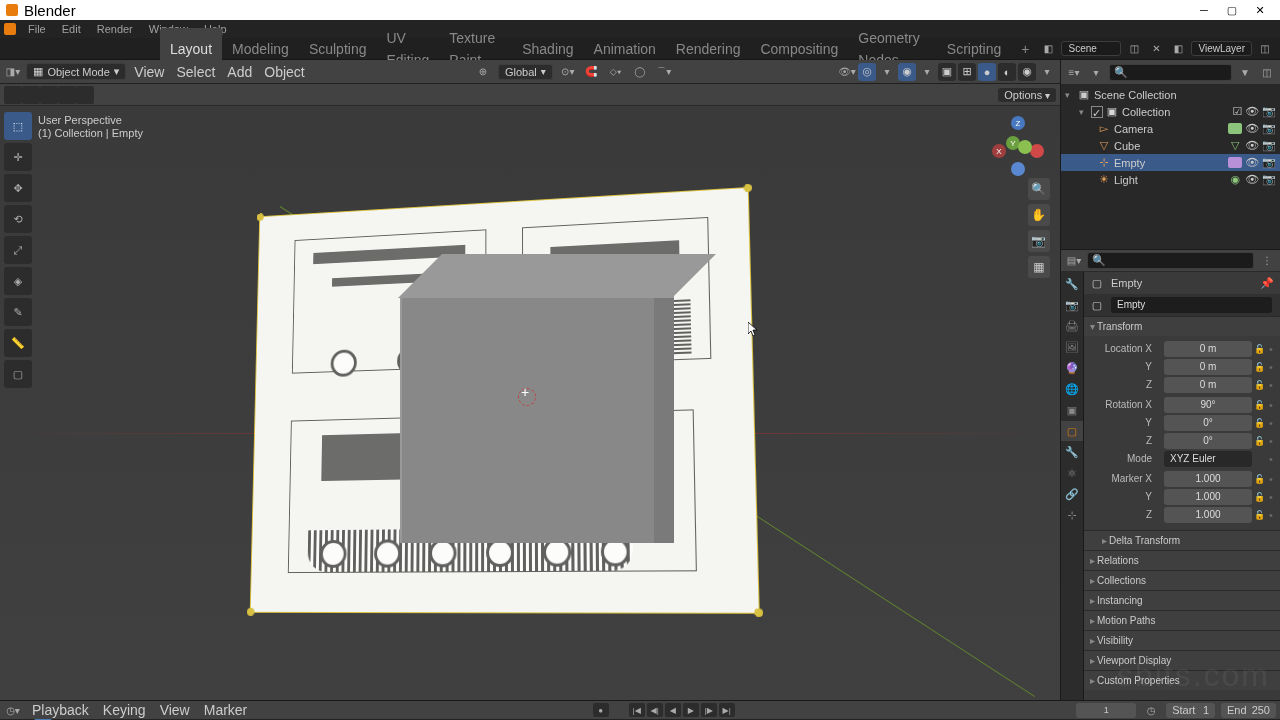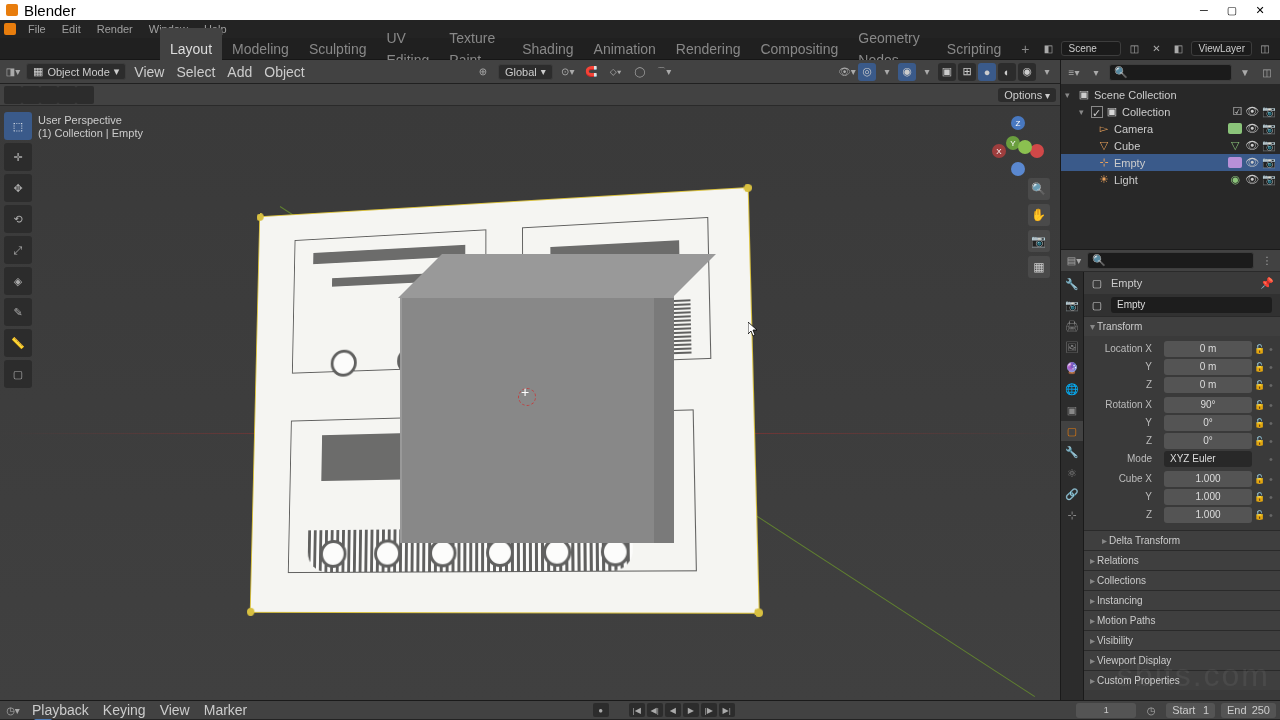--- a/index.html
+++ b/index.html
@@ -407,21 +407,21 @@
               <div class="prop-lock">🔓</div>
               <div class="prop-dots">•</div>
             </div>
           <div class="prop-row">
               <div class="prop-label">Mode</div>
               <div class="prop-field" style="text-align:left;padding-left:6px;background:#282828">XYZ Euler</div>
               <div class="prop-lock"></div>
               <div class="prop-dots">•</div>
             </div>
           <div class="prop-row" style="margin-top:3px">
-              <div class="prop-label">Cube X</div>
+              <div class="prop-label">Marker X</div>
               <div class="prop-field">1.000</div>
               <div class="prop-lock">🔓</div>
               <div class="prop-dots">•</div>
             </div>
           <div class="prop-row">
               <div class="prop-label">Y</div>
               <div class="prop-field">1.000</div>
               <div class="prop-lock">🔓</div>
               <div class="prop-dots">•</div>
             </div>

